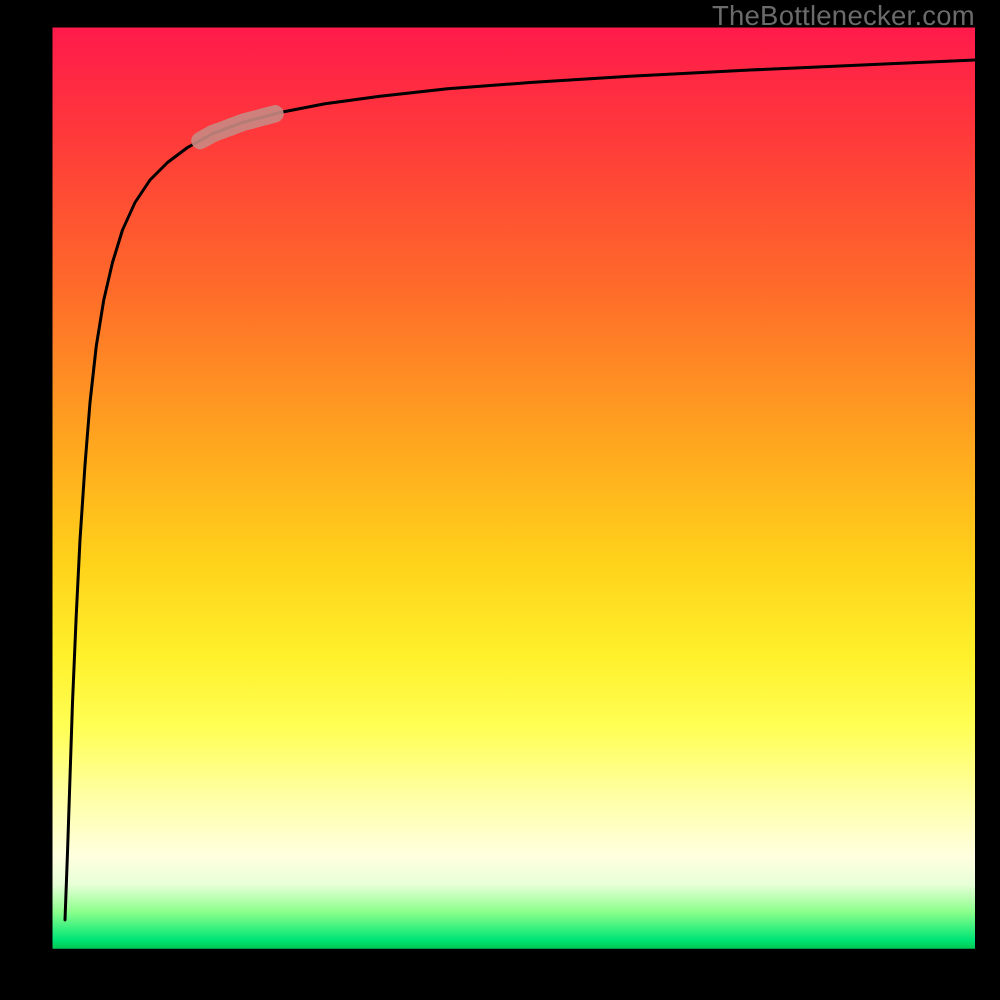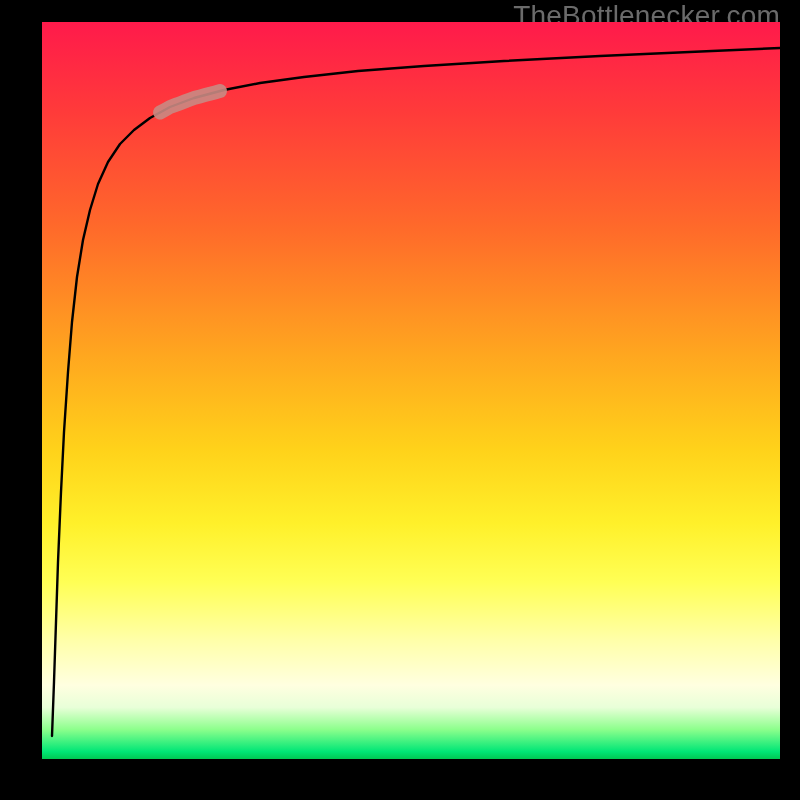--- a/index.html
+++ b/index.html
@@ -38,21 +38,21 @@
       #8cff8c 96%,
       #00e676 99%,
       #00c853 100%
     );
   }
   .watermark {
     position: absolute;
     top: 0;
     right: 20px;
     color: #6b6b6b;
-    font-size: 28px;
+    font-size: 22px;
     font-weight: 400;
     letter-spacing: 0.2px;
     user-select: none;
   }
   svg.curve {
     position: absolute;
     left: 0;
     top: 0;
     width: 100%;
     height: 100%;

